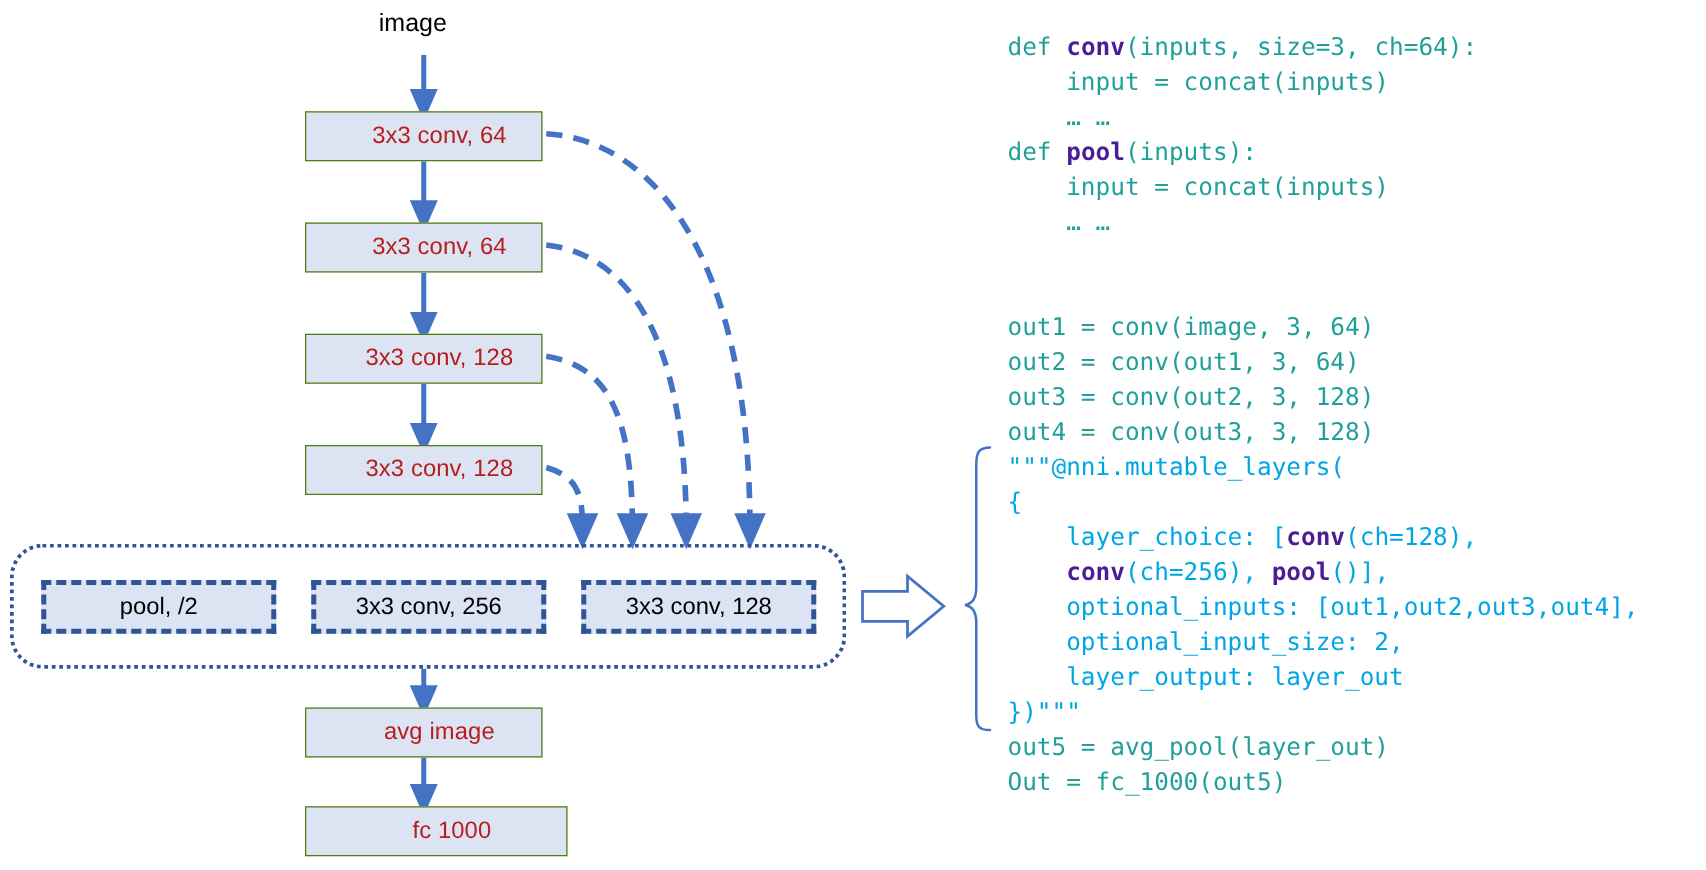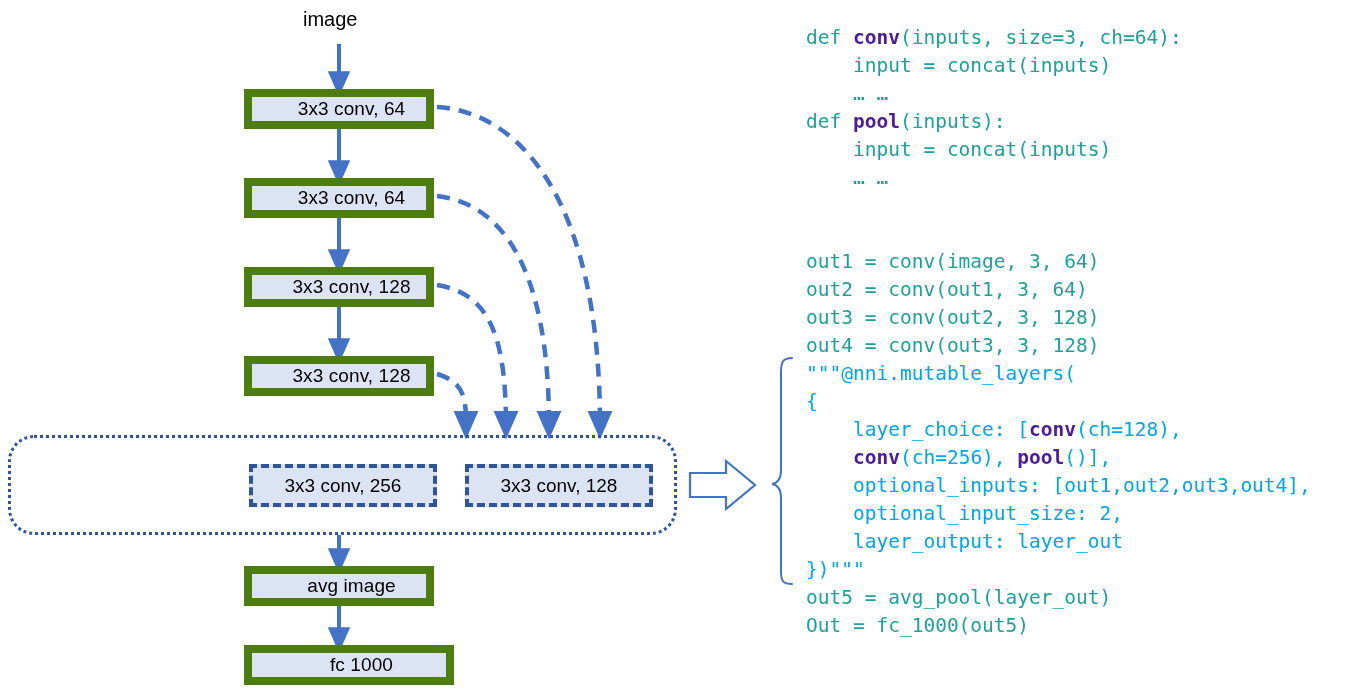--- a/index.html
+++ b/index.html
@@ -26,26 +26,26 @@
     width: 1365px;
     height: 696px;
     pointer-events: none;
   }
 
   
   .node {
     position: absolute;
     box-sizing: border-box;
     background: #dce3f2;
-    border: 8px solid #4d7c0f;
+    border: 1px solid #4d7c0f;
     display: flex;
     align-items: center;
     justify-content: center;
     font-size: 19px;
-    color: #000000;
+    color: #b91c1c;
     letter-spacing: 0.1px;
     padding-left: 25px;
   }
   .node-dashed {
     position: absolute;
     box-sizing: border-box;
     background: #dce3f2;
     border: 4px dashed #2f5597;
     display: flex;
     align-items: center;
@@ -129,20 +129,21 @@
 
   <div class="plain-label" style="left:303px; top:8px;">image</div>
 
   <div class="node" style="left:244px; top:89px; width:190px; height:40px;">3x3 conv, 64</div>
   <div class="node" style="left:244px; top:178px; width:190px; height:40px;">3x3 conv, 64</div>
   <div class="node" style="left:244px; top:267px; width:190px; height:40px;">3x3 conv, 128</div>
   <div class="node" style="left:244px; top:356px; width:190px; height:40px;">3x3 conv, 128</div>
 
   <div class="group-box" style="left:8px; top:435px; width:669px; height:100px;"></div>
 
+  <div class="node-dashed" style="left:33px; top:464px; width:188px; height:43px;">pool, /2</div>
   <div class="node-dashed" style="left:249px; top:464px; width:188px; height:43px;">3x3 conv, 256</div>
   <div class="node-dashed" style="left:465px; top:464px; width:188px; height:43px;">3x3 conv, 128</div>
 
   <div class="node" style="left:244px; top:566px; width:190px; height:40px;">avg image</div>
   <div class="node" style="left:244px; top:645px; width:210px; height:40px;">fc 1000</div>
 
   <div id="code-panel"><div class="code-line"><span class="t">def </span><span class="b">conv</span><span class="t">(inputs, size=3, ch=64):</span></div><div class="code-line"><span class="t">    input = concat(inputs)</span></div><div class="code-line"><span class="t">    … …</span></div><div class="code-line"><span class="t">def </span><span class="b">pool</span><span class="t">(inputs):</span></div><div class="code-line"><span class="t">    input = concat(inputs)</span></div><div class="code-line"><span class="t">    … …</span></div><div class="code-line spacer-line">&nbsp;</div><div class="code-line spacer-line">&nbsp;</div><div class="code-line"><span class="t">out1 = conv(image, 3, 64)</span></div><div class="code-line"><span class="t">out2 = conv(out1, 3, 64)</span></div><div class="code-line"><span class="t">out3 = conv(out2, 3, 128)</span></div><div class="code-line"><span class="t">out4 = conv(out3, 3, 128)</span></div><div class="code-line"><span class="m">"""@nni.mutable_layers(</span></div><div class="code-line"><span class="m">{</span></div><div class="code-line"><span class="m">    layer_choice: [</span><span class="b">conv</span><span class="m">(ch=128),</span></div><div class="code-line"><span class="m">    </span><span class="b">conv</span><span class="m">(ch=256), </span><span class="b">pool</span><span class="m">()],</span></div><div class="code-line"><span class="m">    optional_inputs: [out1,out2,out3,out4],</span></div><div class="code-line"><span class="m">    optional_input_size: 2,</span></div><div class="code-line"><span class="m">    layer_output: layer_out</span></div><div class="code-line"><span class="m">})"""</span></div><div class="code-line"><span class="t">out5 = avg_pool(layer_out)</span></div><div class="code-line"><span class="t">Out = fc_1000(out5)</span></div></div>
 
 </div>
 

